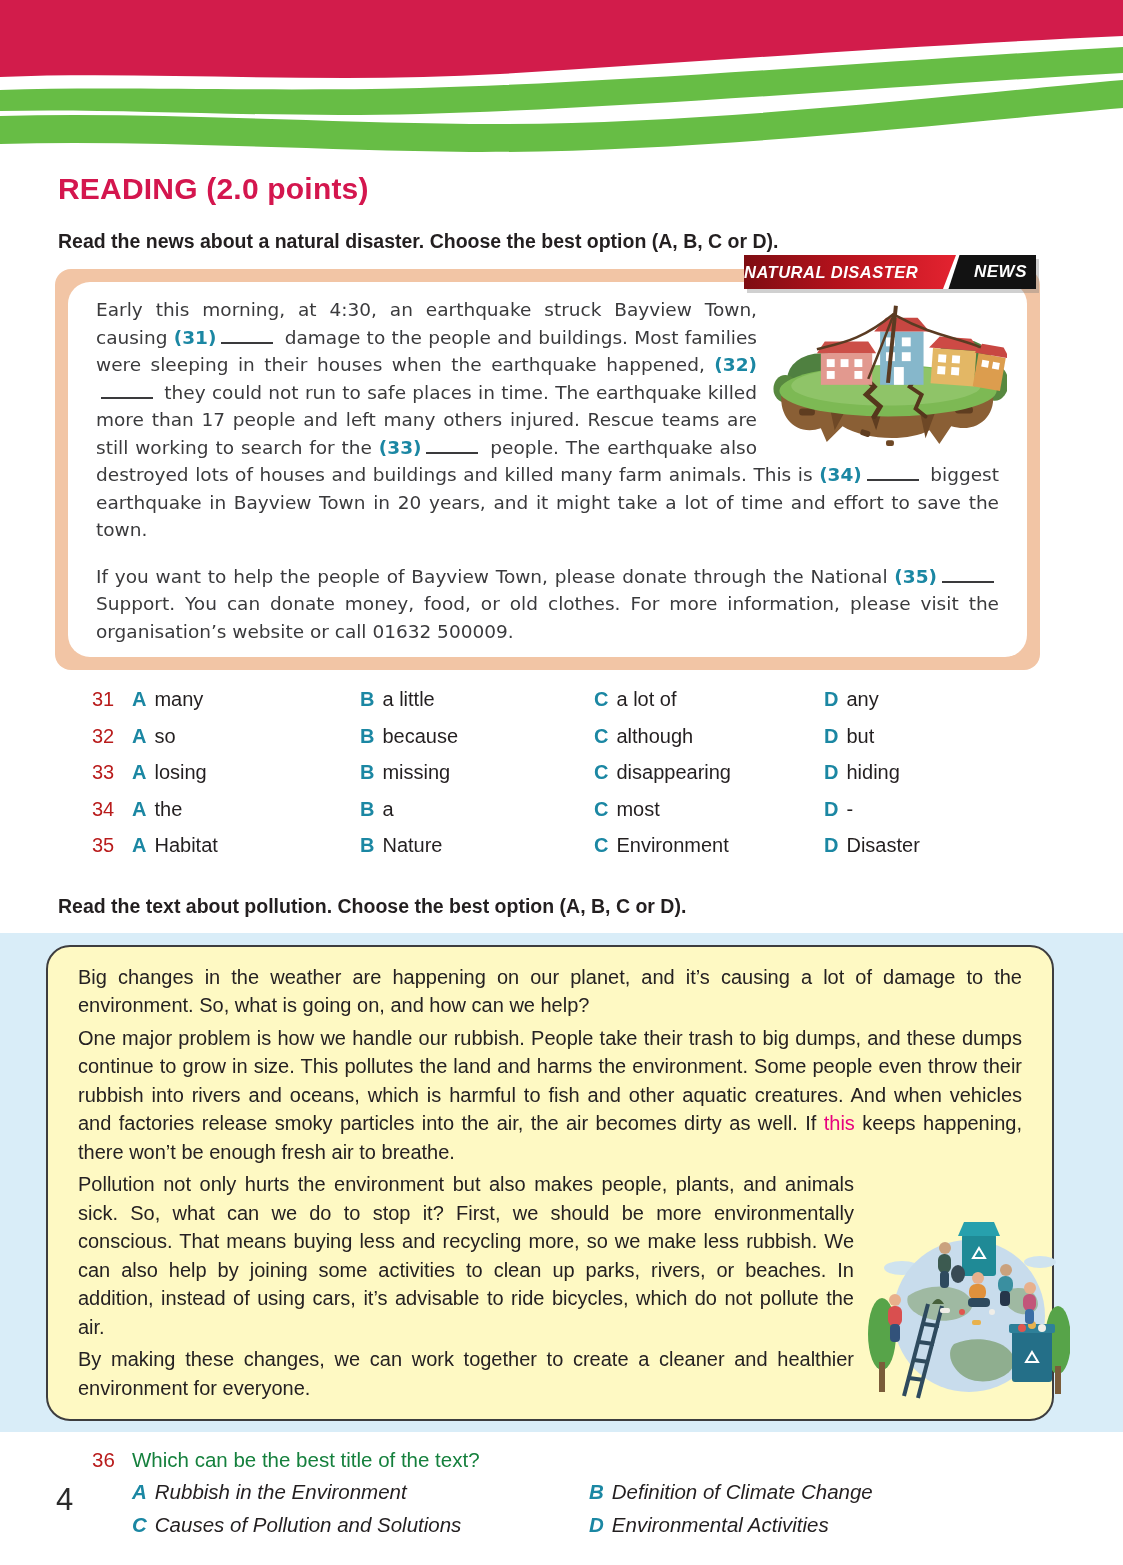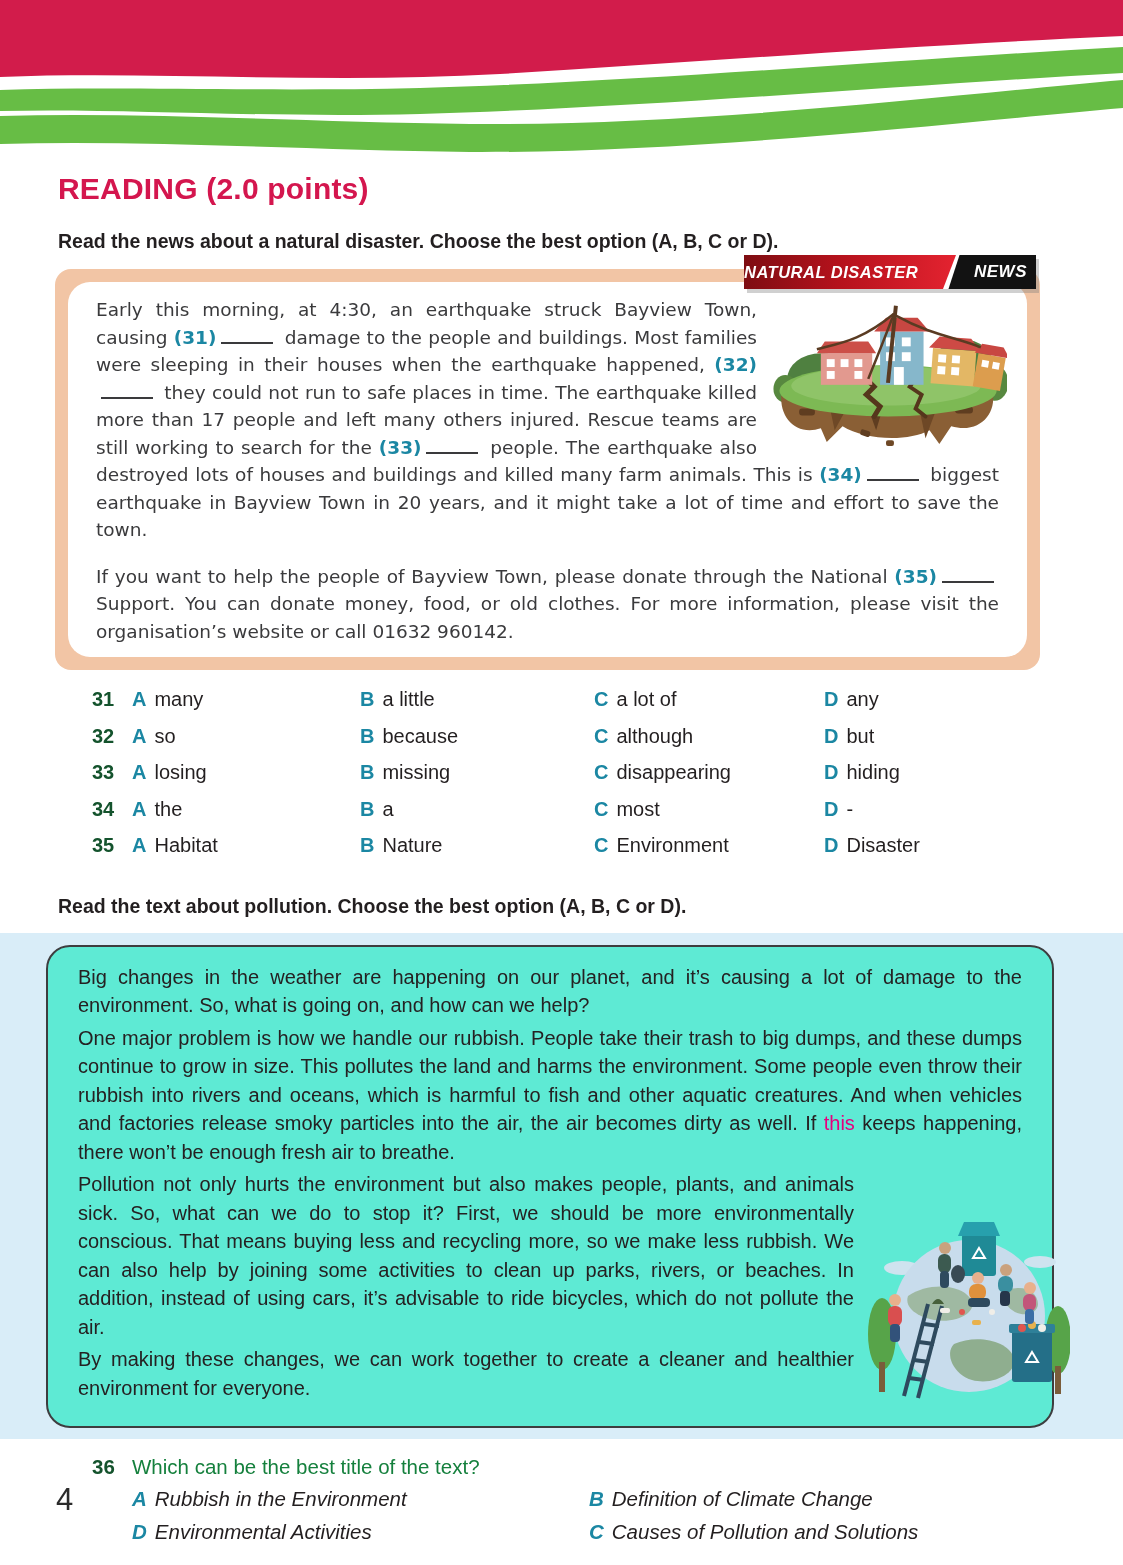--- a/index.html
+++ b/index.html
@@ -90,39 +90,39 @@
 
   
   .opts-block { margin:18px 0 0 92px; width:990px; }
   .opt-row {
     display:grid;
     grid-template-columns:40px 228px 234px 230px 1fr;
     align-items:baseline;
     height:36.5px;
     font-size:20px;
   }
-  .qnum { color:#14532d; font-weight:bold; }
+  .qnum { color:#b91c1c; font-weight:normal; }
   .opt .letter { color:#1b87a3; font-weight:bold; margin-right:8px; }
   .opt .otext { color:#231f20; }
 
   
   .blue-band {
     margin-top:15px;
     width:1123px;
     background:#d9edf8;
     padding:12px 0 11px 0;
   }
   .poll-box {
     position:relative;
     margin-left:46px;
     width:1008px;
-    background:#5eead4;
+    background:#fef9c3;
     border:2px solid #3d3d3f;
     border-radius:24px;
-    padding:16px 30px 24px 30px;
+    padding:16px 30px 17px 30px;
     min-height:436px;
   }
   .poll-text {
     font-size:20px; line-height:28.5px;
     text-align:justify; color:#252122;
   }
   .poll-text p + p { margin-top:4px; }
   .earth-illo {
     float:right;
     width:202px; height:188px;
@@ -224,21 +224,21 @@
           </g>
 
           <line x1="128" y1="14" x2="120" y2="92" stroke="#5a3b22" stroke-width="4"></line>
           <path d="M126,22 C92,50 70,52 48,58" fill="none" stroke="#5a3b22" stroke-width="2.5"></path>
           <path d="M126,22 C110,64 104,78 100,88" fill="none" stroke="#5a3b22" stroke-width="2.5"></path>
           <path d="M128,24 C164,44 190,46 214,56" fill="none" stroke="#5a3b22" stroke-width="2.5"></path>
 
           <rect x="92" y="140" width="10" height="6" rx="2" fill="#5f3d20" transform="rotate(18 97 143)"></rect>
           <rect x="118" y="150" width="8" height="6" rx="2" fill="#6e4826"></rect>
         </svg></span><span>Early this morning, at 4:30, an earthquake struck Bayview Town, causing </span><span class="gap-num">(31)</span><span class="blank"></span><span> damage to the people and buildings. Most families were sleeping in their houses when the earthquake happened, </span><span class="gap-num">(32)</span><span class="blank"></span><span> they could not run to safe places in time. The earthquake killed more than 17 people and left many others injured. Rescue teams are still working to search for the </span><span class="gap-num">(33)</span><span class="blank"></span><span> people. The earthquake also destroyed lots of houses and buildings and killed many farm animals. This is </span><span class="gap-num">(34)</span><span class="blank"></span><span> biggest earthquake in Bayview Town in 20 years, and it might take a lot of time and effort to save the town.</span></p>
-        <p><span>If you want to help the people of Bayview Town, please donate through the National </span><span class="gap-num">(35)</span><span class="blank"></span><span> Support. You can donate money, food, or old clothes. For more information, please visit the organisation’s website or call 01632 960142.</span></p>
+        <p><span>If you want to help the people of Bayview Town, please donate through the National </span><span class="gap-num">(35)</span><span class="blank"></span><span> Support. You can donate money, food, or old clothes. For more information, please visit the organisation’s website or call 01632 500009.</span></p>
       </div>
     </div>
   </div>
 </div>
 
 <div class="opts-block" id="news-options">
     <div class="opt-row">
       <span class="qnum">31</span>
       <span class="opt"><span class="letter">A</span><span class="otext">many</span></span>
       <span class="opt"><span class="letter">B</span><span class="otext">a little</span></span>
@@ -356,18 +356,18 @@
 </div>
 
 <div class="q36-block">
   <div class="q36-head">
     <span class="qnum">36</span>
     <span class="q36-text">Which can be the best title of the text?</span>
   </div>
   <div class="q36-opts" id="q36-options">
       <span class="opt"><span class="letter">A</span><span class="otext">Rubbish in the Environment</span></span>
       <span class="opt"><span class="letter">B</span><span class="otext">Definition of Climate Change</span></span>
+      <span class="opt"><span class="letter">C</span><span class="otext">Causes of Pollution and Solutions</span></span>
       <span class="opt"><span class="letter">D</span><span class="otext">Environmental Activities</span></span>
-      <span class="opt"><span class="letter">C</span><span class="otext">Causes of Pollution and Solutions</span></span>
     </div>
 </div>
 
 <div class="page-num">4</div>
 
 </body></html>

